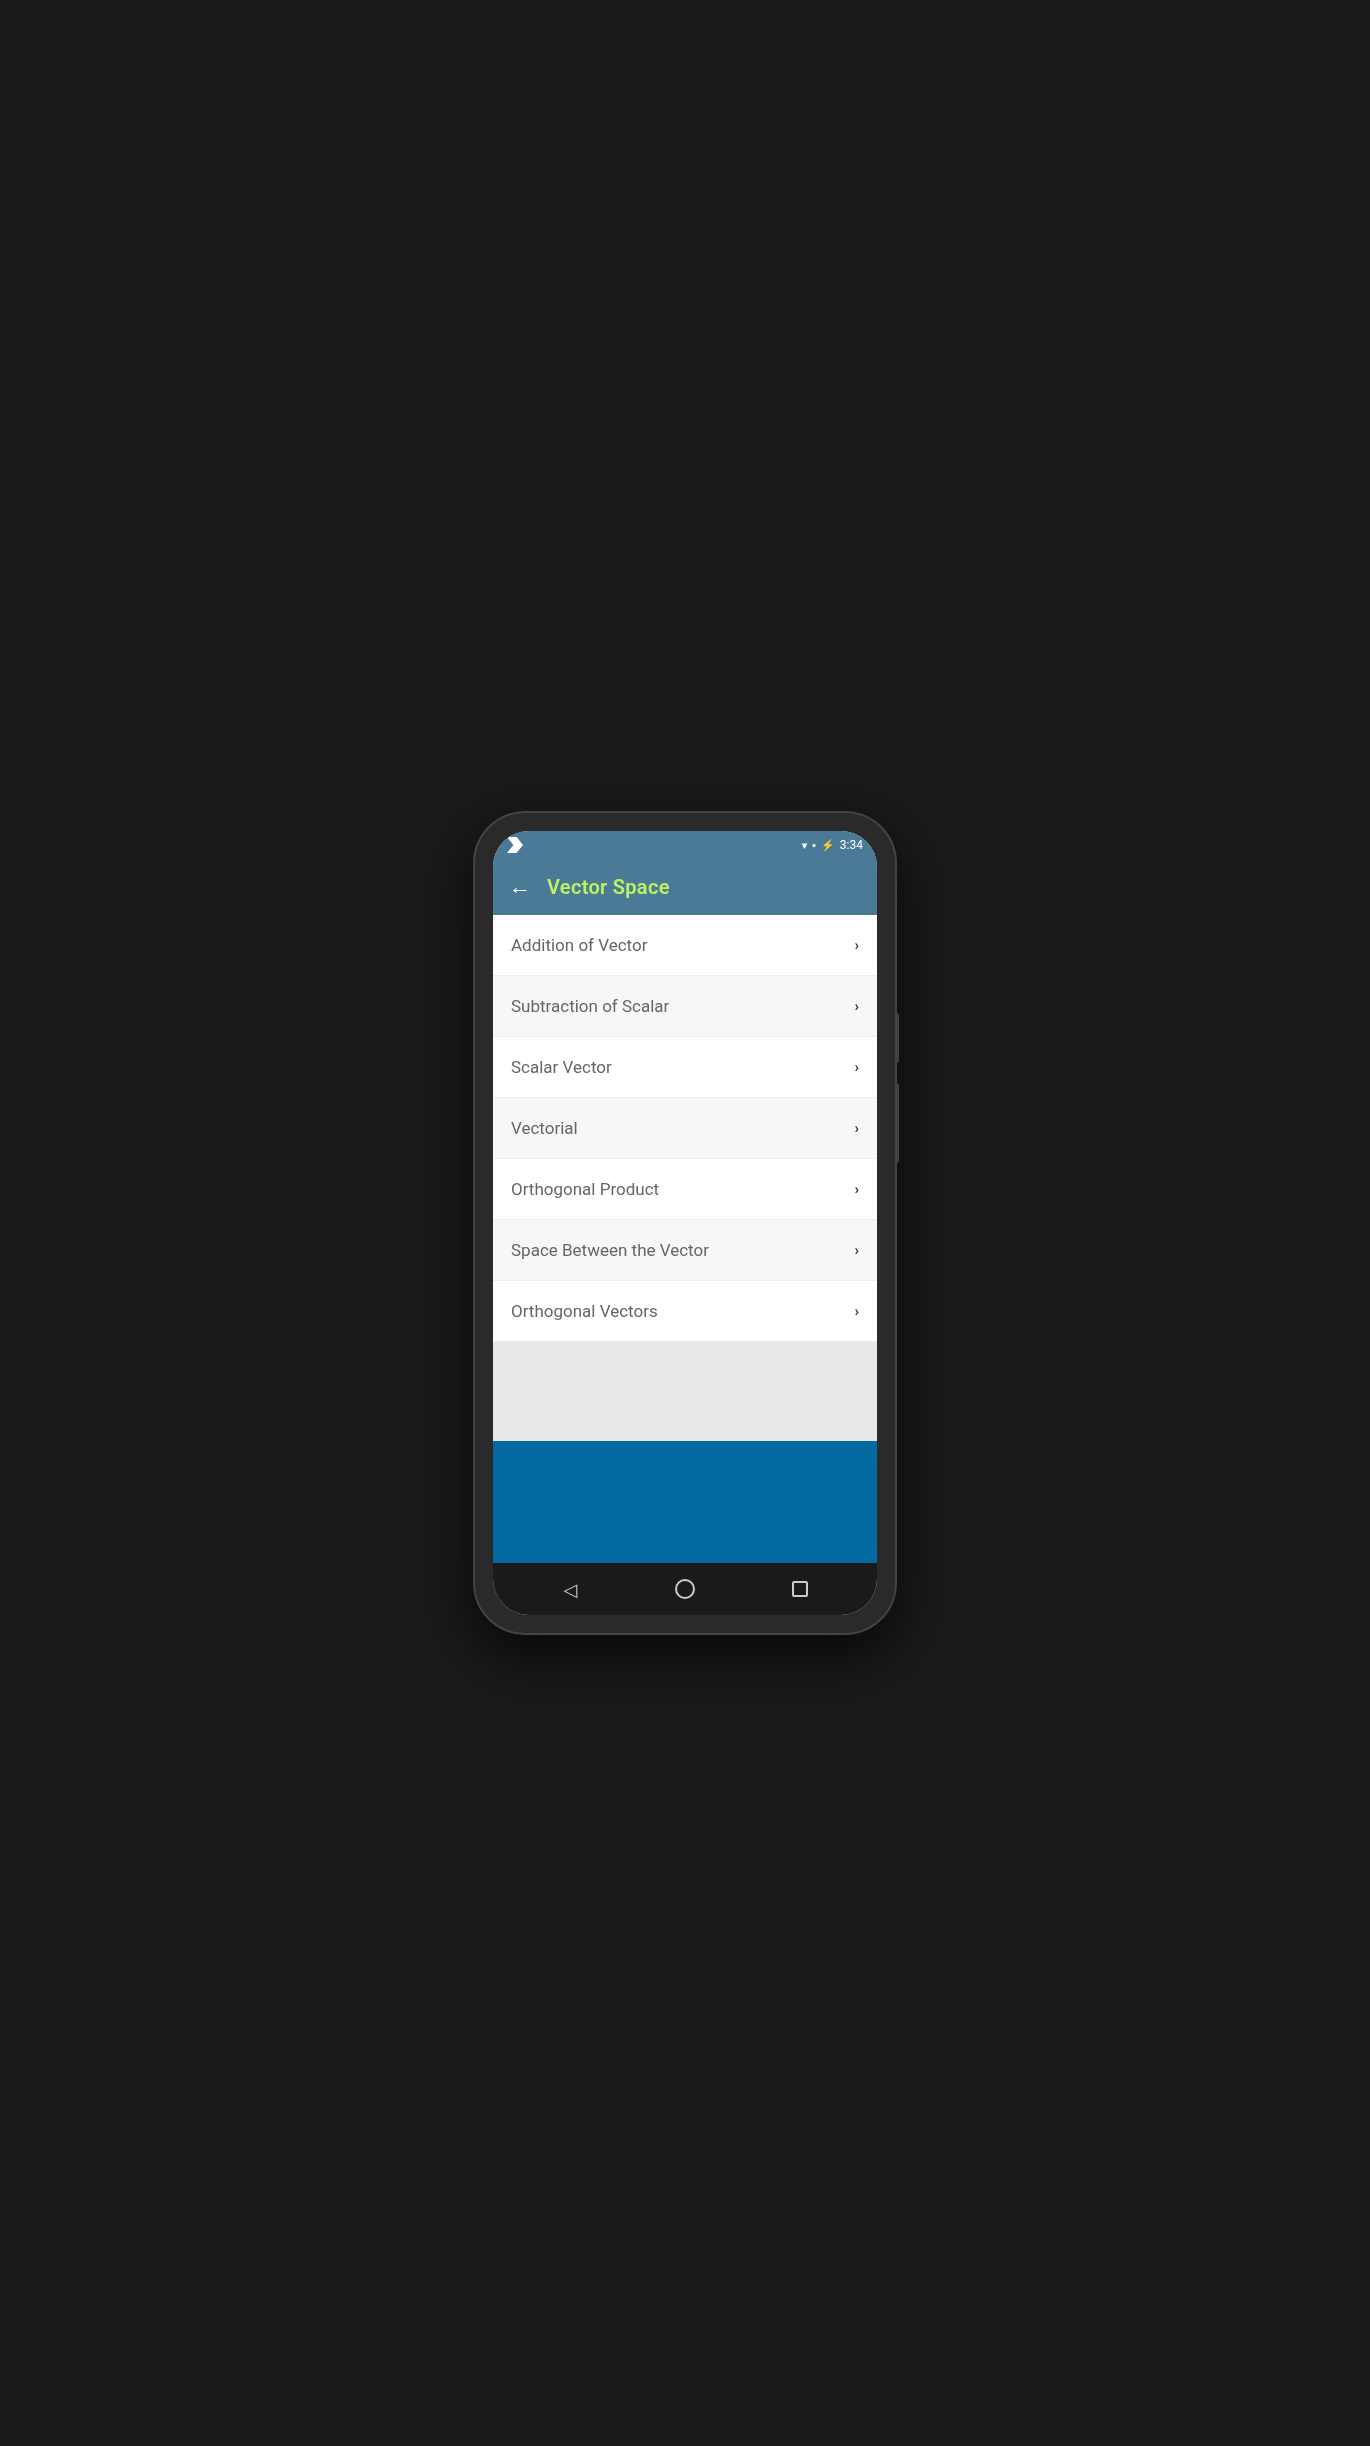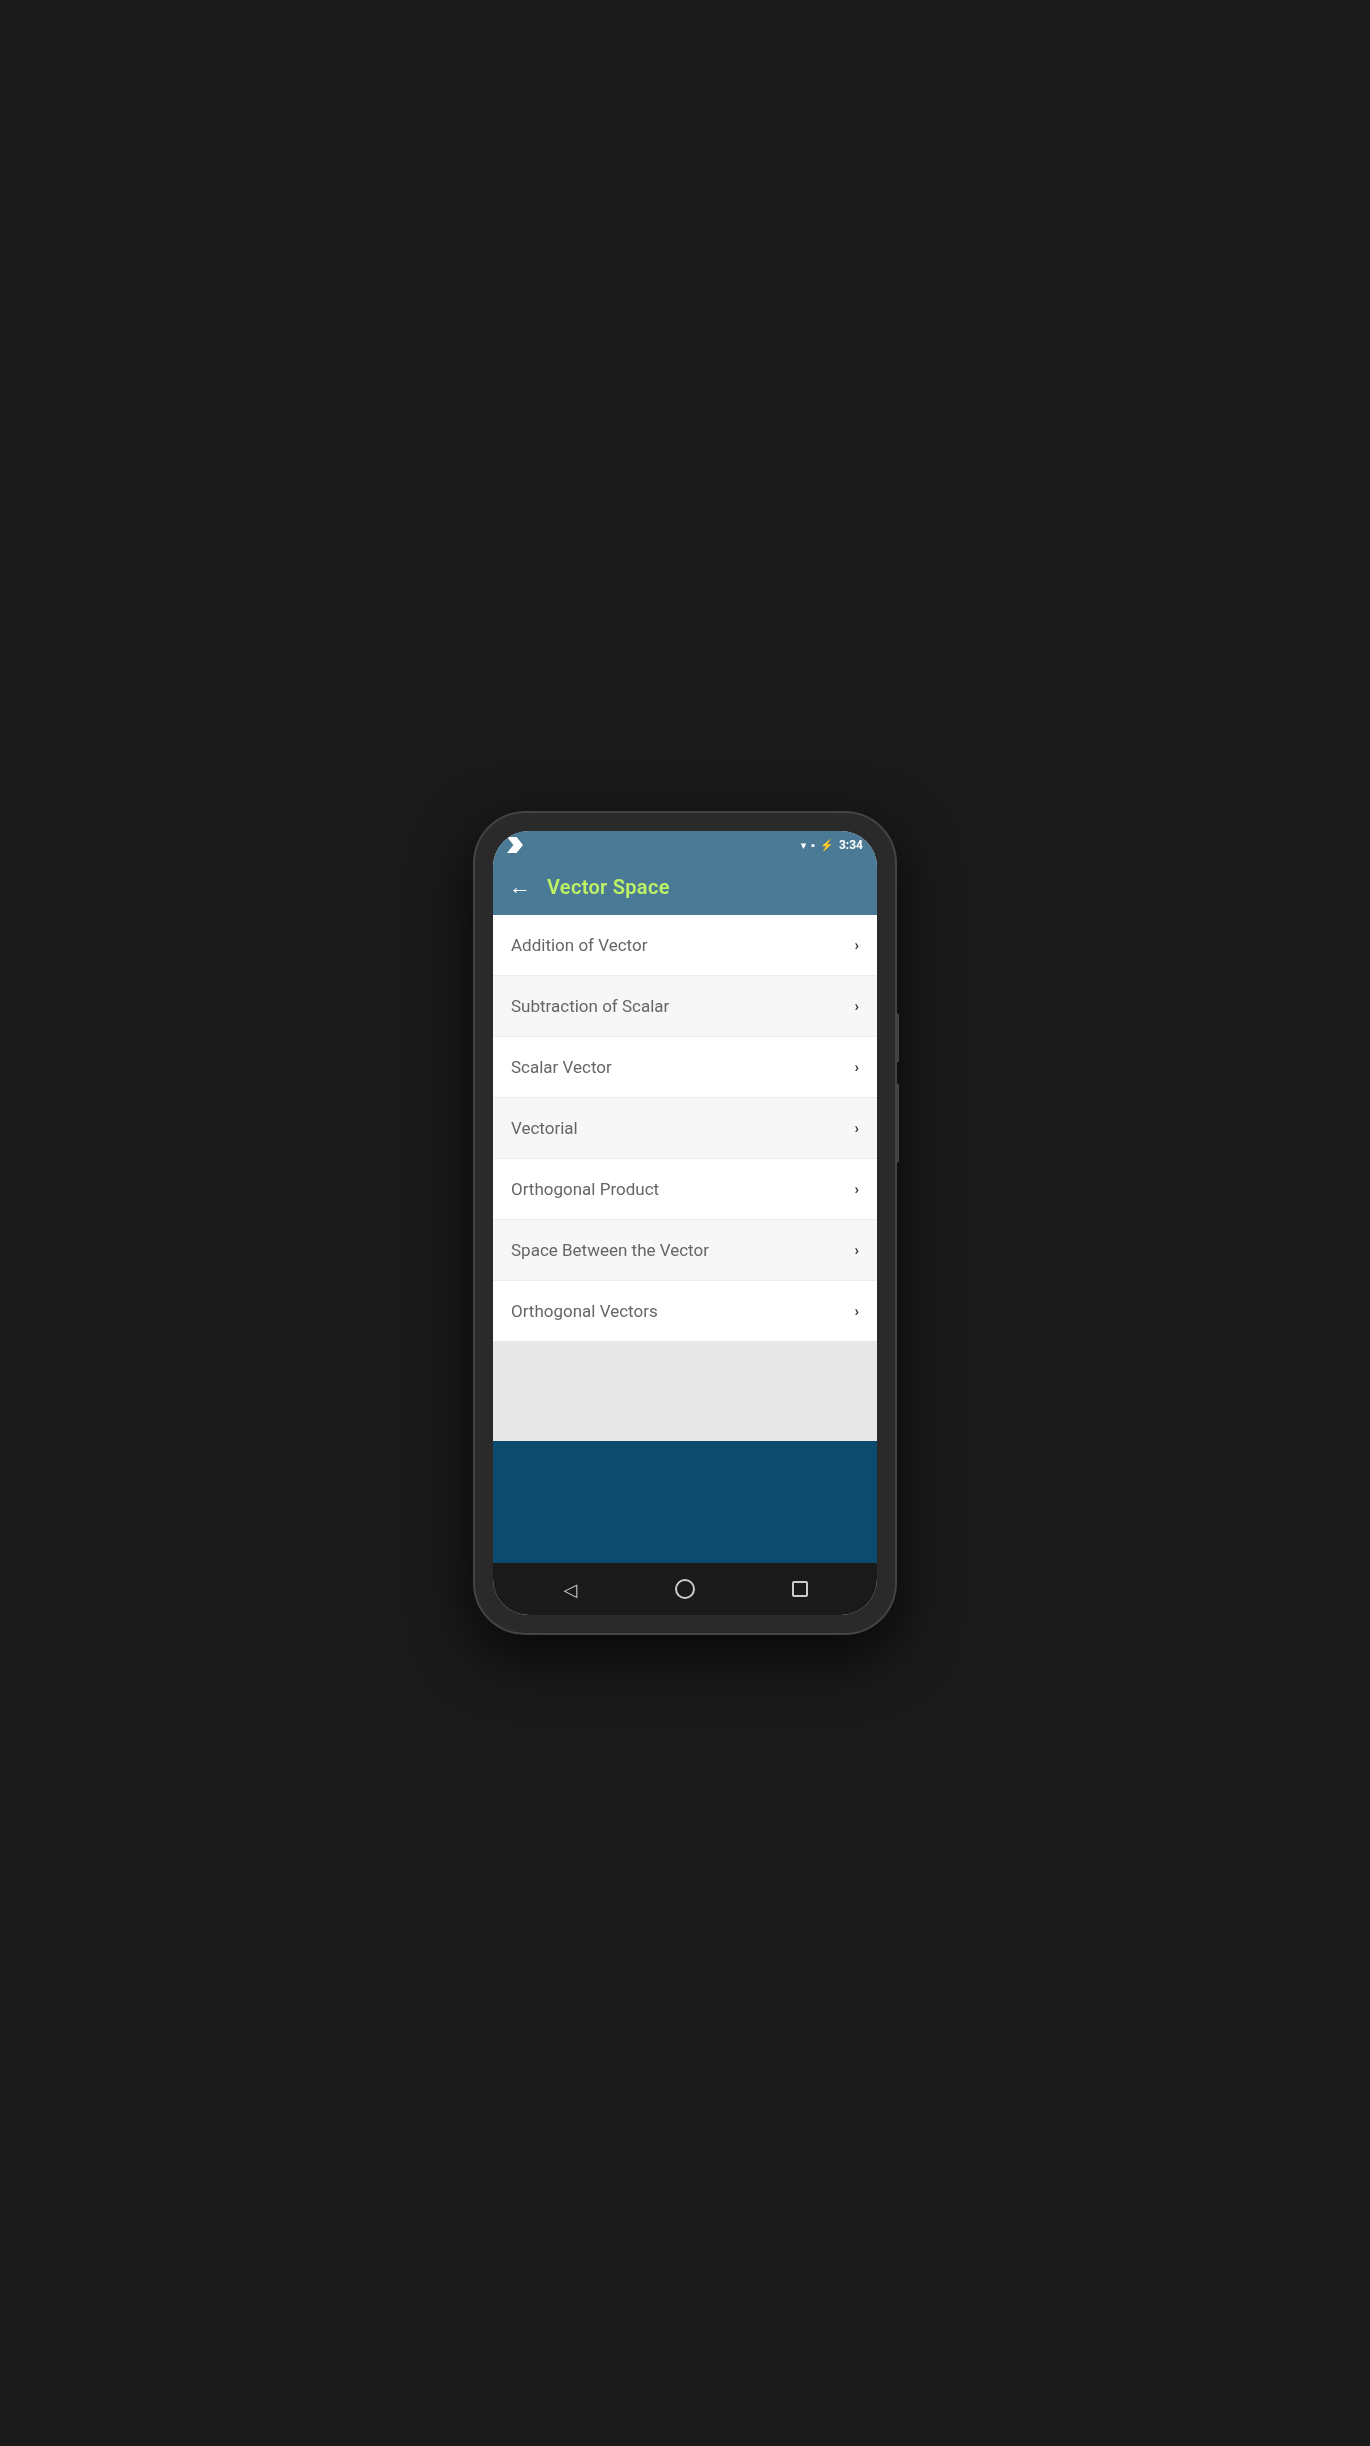--- a/index.html
+++ b/index.html
@@ -60,21 +60,21 @@
       align-items: center;
       gap: 5px;
       color: white;
       font-size: 11px;
       font-weight: 500;
     }
 
     .time-text {
       color: white;
       font-size: 12px;
-      font-weight: 700;
+      font-weight: 400;
       text-align: right;
     }
 
     
     .app-bar {
       background: #4a7a96;
       display: flex;
       align-items: center;
       padding: 12px 16px;
       height: 56px;
@@ -92,21 +92,21 @@
       color: #bef264;
       font-size: 20px;
       font-weight: 600;
       letter-spacing: 0.3px;
     }
 
     
     .content {
       flex: 1;
       overflow-y: auto;
-      background: #0c4a6e;
+      background: #0369a1;
     }
 
     .list-card {
       background: white;
       margin: 0;
       box-shadow: 0 1px 3px rgba(0,0,0,0.15);
     }
 
     .list-item {
       display: flex;

